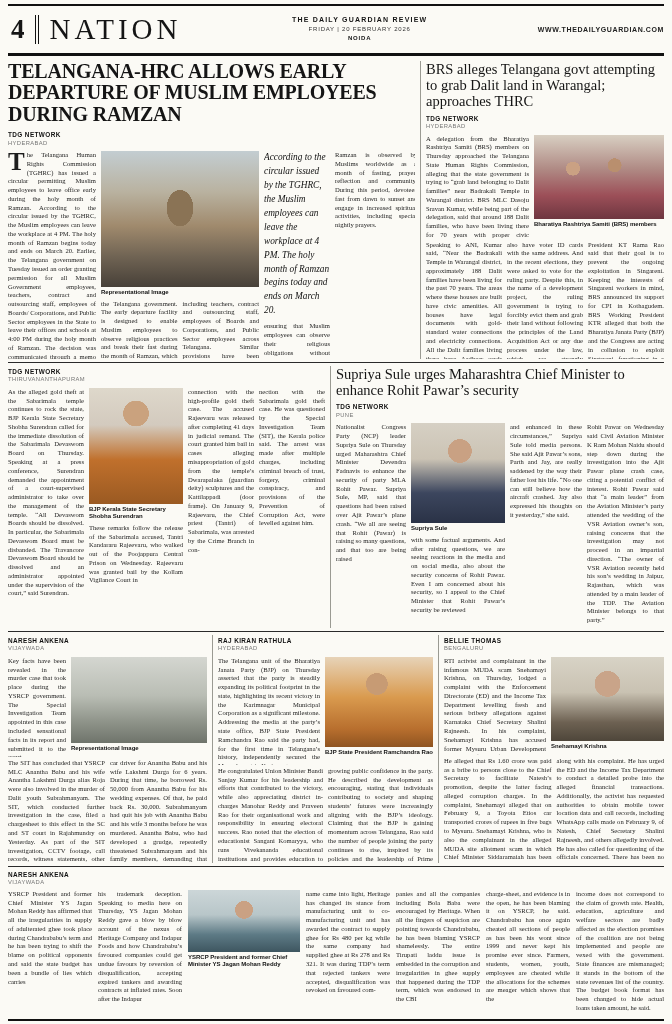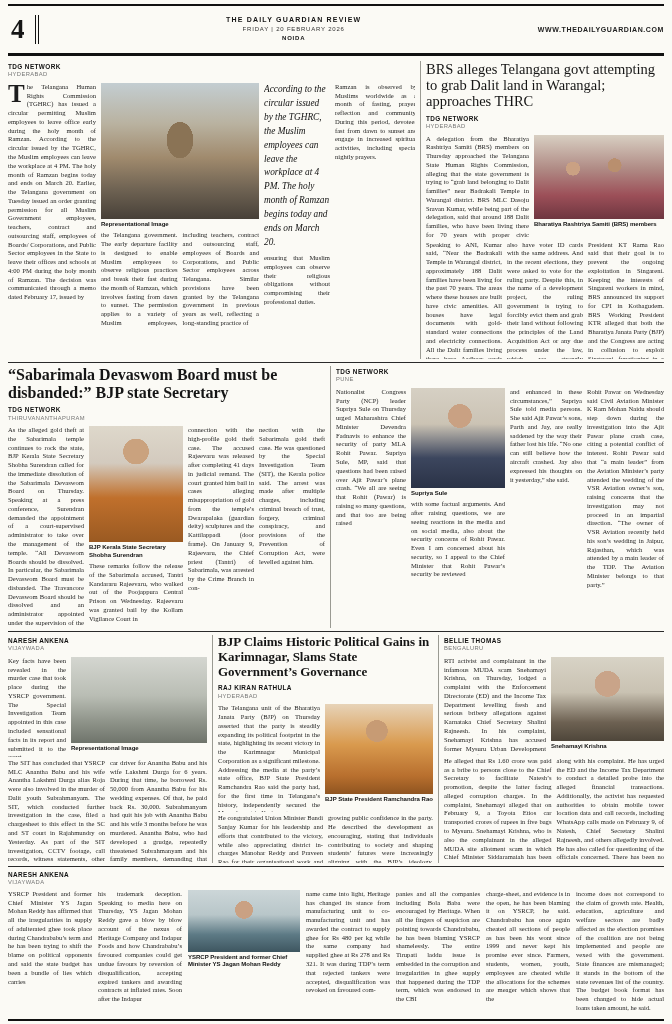--- a/index.html
+++ b/index.html
@@ -86,32 +86,34 @@
 </style>
 </head>
 <body>
 
 <div class="page">
   <div class="toprule"></div>
 
   <header class="masthead">
     <div class="mast-left">
       <span class="pagenum">4</span>
+      <span class="section-title">NATION</span>
     </div>
     <div class="mast-center">
       <div class="mast-paper">THE DAILY GUARDIAN REVIEW</div>
       <div class="mast-date">FRIDAY | 20 FEBRUARY 2026</div>
       <div class="mast-city">NOIDA</div>
     </div>
     <div class="mast-right">WWW.THEDAILYGUARDIAN.COM</div>
   </header>
   <div class="thickrule"></div>
 
   <section class="row row1">
     <article class="art" style="flex:0 0 412px; padding-right:5px;">
+      <h1 class="head-xl">TELANGANA-HRC ALLOWS EARLY DEPARTURE OF MUSLIM EMPLOYEES DURING RAMZAN</h1>
       <div class="byline">
         <span class="by-name">TDG NETWORK</span>
         <span class="by-loc">HYDERABAD</span>
       </div>
       <div class="cols" style="height:222px;">
         <div class="col bodytext dropcap" style="flex:0 0 88px;">The Telangana Human Rights Commission (TGHRC) has issued a circular permitting Muslim employees to leave office early during the holy month of Ramzan. According to the circular issued by the TGHRC, the Muslim employees can leave the workplace at 4 PM. The holy month of Ramzan begins today and ends on March 20. Earlier, the Telangana government on Tuesday issued an order granting permission for all Muslim Government employees, teachers, contract and outsourcing staff, employees of Boards/ Corporations, and Public Sector employees in the State to leave their offices and schools at 4:00 PM during the holy month of Ramzan. The decision was communicated through a memo dated February 17, issued by</div>
         <figure class="figcol" style="flex:0 0 158px;">
           <div class="photo photo-ramzan"></div>
           <figcaption class="cap">Representational Image</figcaption>
           <div class="bodytext twocol grow">the Telangana government. The early departure facility is designed to enable Muslim employees to observe religious practices and break their fast during the month of Ramzan, which involves fasting from dawn to sunset. The permission applies to a variety of Muslim employees, including teachers, contract and outsourcing staff, employees of Boards and Corporations, and Public Sector employees across Telangana. Similar provisions have been granted by the Telangana government in previous years as well, reflecting a long-standing practice of</div>
@@ -138,38 +140,38 @@
         </figure>
       </div>
       <div class="bodytext threecol grow" style="margin-top:2px;">Speaking to ANI, Kumar said, “Near the Badrakali Temple in Warangal district, approximately 188 Dalit families have been living for the past 70 years. The areas where these houses are built have civic amenities. All houses have legal documents with gold-standard water connections and electricity connections. All the Dalit families living there have Aadhaar cards with the same address. They also have ration cards. They also have voter ID cards with the same address. And in the recent elections, they were asked to vote for the ruling party. Despite this, in the name of a development project, the ruling government is trying to forcibly evict them and grab their land without following the principles of the Land Acquisition Act or any due process under the law, which we strongly condemn,” he added. Earlier on Sunday, BRS working President KT Rama Rao said that their goal is to prevent the ongoing exploitation in Singareni. Keeping the interests of Singareni workers in mind, BRS announced its support for CPI in Kothagudem. BRS Working President KTR alleged that both the Bharatiya Janata Party (BJP) and the Congress are acting in collusion to exploit Singareni, functioning in a manner that directly harms the organisation.</div>
     </article>
   </section>
 
   <div class="hrule"></div>
 
   <section class="row row2">
     <article class="art" style="flex:0 0 322px; padding-right:5px;">
-      <h2 class="head-lg">“Sabarimala Devaswom Board must be disbanded:” BJP state Secretary</h2>
       <div class="byline">
         <span class="by-name">TDG NETWORK</span>
         <span class="by-loc">THIRUVANANTHAPURAM</span>
       </div>
       <div class="cols">
         <div class="col bodytext" style="flex:0 0 76px;">As the alleged gold theft at the Sabarimala temple continues to rock the state, BJP Kerala State Secretary Shobha Surendran called for the immediate dissolution of the Sabarimala Devaswom Board on Thursday. Speaking at a press conference, Surendran demanded the appointment of a court-supervised administrator to take over the management of the temple. “All Devaswom Boards should be dissolved. In particular, the Sabarimala Devaswom Board must be disbanded. The Travancore Devaswom Board should be dissolved and an administrator appointed under the supervision of the court,” said Surendran.</div>
         <figure class="figcol" style="flex:0 0 94px;">
           <div class="photo photo-shobha"></div>
           <figcaption class="cap">BJP Kerala State Secretary Shobha Surendran</figcaption>
           <div class="bodytext grow">These remarks follow the release of the Sabarimala accused, Tantri Kandararu Rajeevaru, who walked out of the Poojappura Central Prison on Wednesday. Rajeevaru was granted bail by the Kollam Vigilance Court in</div>
         </figure>
         <div class="col bodytext" style="flex:0 0 66px;">connection with the high-profile gold theft case. The accused Rajeevaru was released after completing 41 days in judicial remand. The court granted him bail in cases alleging misappropriation of gold from the temple’s Dwarapalaka (guardian deity) sculptures and the Kattilappadi (door frame). On January 9, Rajeevaru, the Chief priest (Tantri) of Sabarimala, was arrested by the Crime Branch in con-</div>
         <div class="col bodytext" style="flex:1 1 auto;">nection with the Sabarimala gold theft case. He was questioned by the Special Investigation Team (SIT), the Kerala police said. The arrest was made after multiple charges, including criminal breach of trust, forgery, criminal conspiracy, and provisions of the Prevention of Corruption Act, were levelled against him.</div>
       </div>
     </article>
 
     <article class="art vsep" style="flex:1 1 auto; padding-left:5px;">
+      <h2 class="head-md">Supriya Sule urges Maharashtra Chief Minister to enhance Rohit Pawar’s security</h2>
       <div class="byline">
         <span class="by-name">TDG NETWORK</span>
         <span class="by-loc">PUNE</span>
       </div>
       <div class="cols">
         <div class="col bodytext" style="flex:0 0 70px;">Nationalist Congress Party (NCP) leader Supriya Sule on Thursday urged Maharashtra Chief Minister Devendra Fadnavis to enhance the security of party MLA Rohit Pawar. Supriya Sule, MP, said that questions had been raised over Ajit Pawar’s plane crash. “We all are seeing that Rohit (Pawar) is raising so many questions, and that too are being raised</div>
         <figure class="figcol" style="flex:0 0 94px;">
           <div class="photo photo-supriya"></div>
           <figcaption class="cap">Supriya Sule</figcaption>
           <div class="bodytext grow">with some factual arguments. And after raising questions, we are seeing reactions in the media and on social media, also about the security concerns of Rohit Pawar. Even I am concerned about his security, so I appeal to the Chief Minister that Rohit Pawar’s security be reviewed</div>
@@ -192,21 +194,20 @@
         <div class="col bodytext" style="flex:0 0 58px;">Key facts have been revealed in the murder case that took place during the YSRCP government. The Special Investigation Team appointed in this case included sensational facts in its report and submitted it to the court.</div>
         <figure class="figcol" style="flex:1 1 auto;">
           <div class="photo photo-deadbody"></div>
           <figcaption class="cap">Representational Image</figcaption>
         </figure>
       </div>
       <div class="bodytext twocol grow" style="margin-top:2px;">The SIT has concluded that YSRCP MLC Anantha Babu and his wife Anantha Lakshmi Durga alias Roja were also involved in the murder of Dalit youth Subrahmanyam. The SIT, which conducted further investigation in the case, filed a chargesheet to this effect in the SC and ST court in Rajahmundry on Yesterday. As part of the SIT investigation, CCTV footage, call records, witness statements, other technical evidence and forensic analysis were conducted. Many new elements came to light in it. All of them were included in the charge sheet. Subrahmanyam worked as a car driver for Anantha Babu and his wife Lakshmi Durga for 6 years. During that time, he borrowed Rs. 50,000 from Anantha Babu for his wedding expenses. Of that, he paid back Rs. 30,000. Subrahmanyam had quit his job with Anantha Babu and his wife 3 months before he was murdered. Anantha Babu, who had developed a grudge, repeatedly threatened Subrahmanyam and his family members, demanding that they pay him back. On May 19, 2022, at 8.09 pm, Ananthababu called Subrahmanyam’s father and inquired about him.</div>
     </article>
 
     <article class="art vsep" style="flex:0 0 226px; padding:0 5px;">
-      <h2 class="head-sm">BJP Claims Historic Political Gains in Karimnagar, Slams State Government’s Governance</h2>
       <div class="byline">
         <span class="by-name">RAJ KIRAN RATHULA</span>
         <span class="by-loc">HYDERABAD</span>
       </div>
       <div class="cols" style="flex:0 0 108px;">
         <div class="col bodytext" style="flex:0 0 102px;">The Telangana unit of the Bharatiya Janata Party (BJP) on Thursday asserted that the party is steadily expanding its political footprint in the state, highlighting its recent victory in the Karimnagar Municipal Corporation as a significant milestone. Addressing the media at the party’s state office, BJP State President Ramchandra Rao said the party had, for the first time in Telangana’s history, independently secured the Mayor’s post in Karimnagar.</div>
         <figure class="figcol" style="flex:1 1 auto;">
           <div class="photo photo-bjprao"></div>
           <figcaption class="cap">BJP State President Ramchandra Rao</figcaption>
         </figure>

